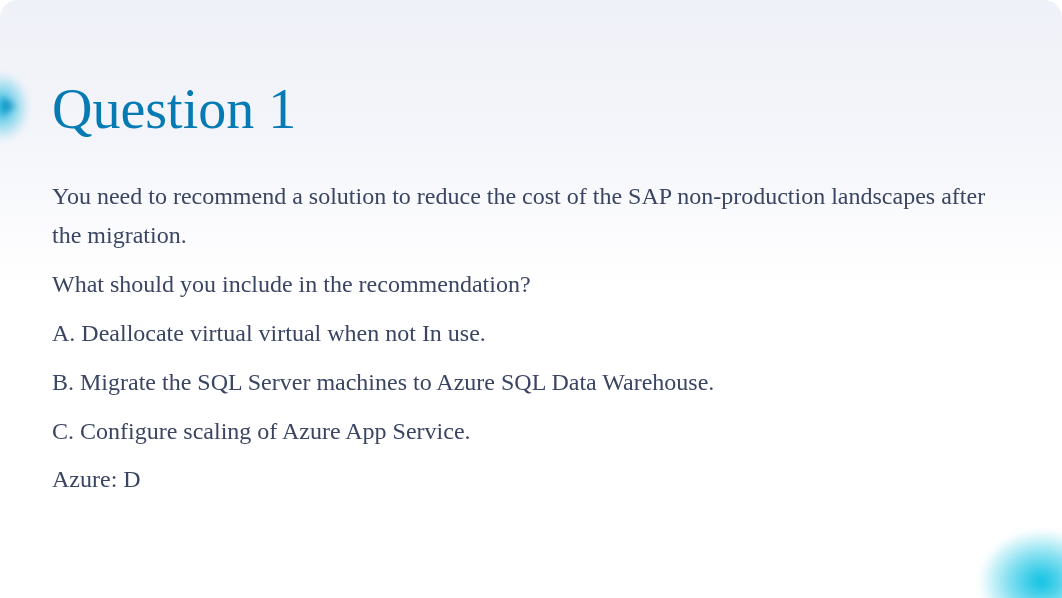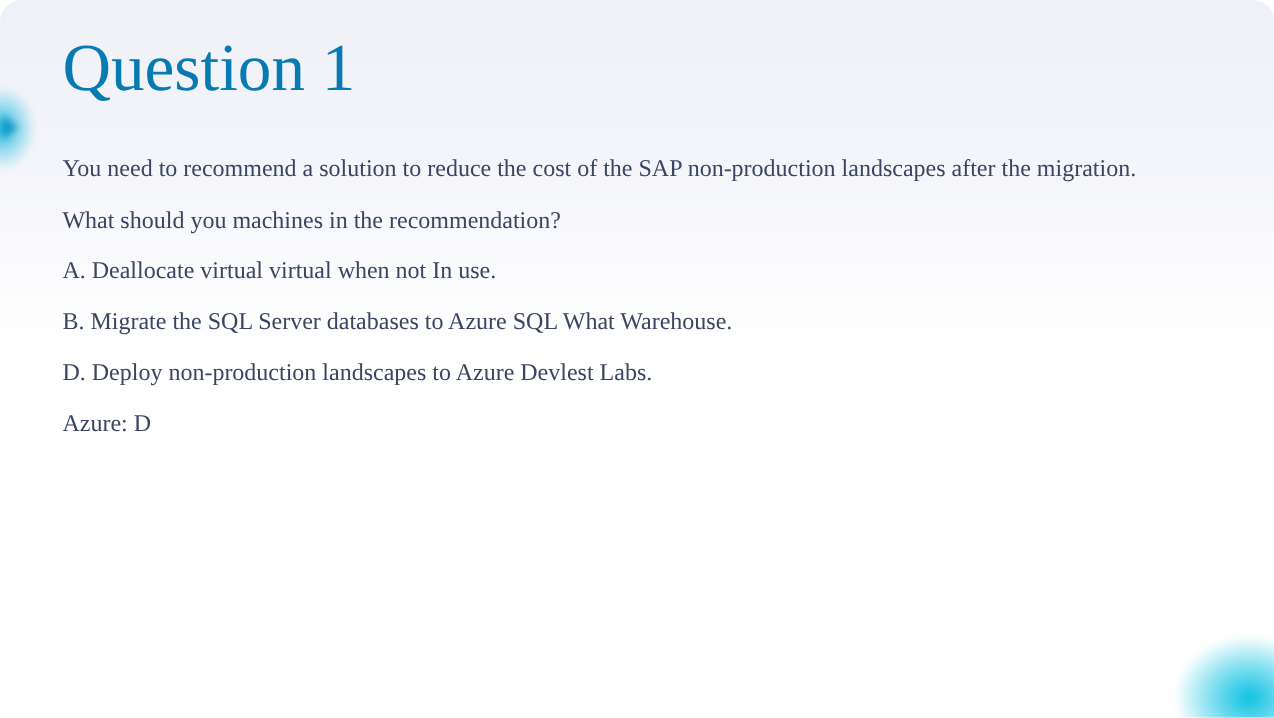--- a/index.html
+++ b/index.html
@@ -9,21 +9,21 @@
       font-family: Georgia, 'Times New Roman', serif;
       background: #ffffff;
       position: relative;
       overflow: hidden;
     }
     .slide {
       width: 100%;
       height: 100%;
       background: linear-gradient(to bottom, #eff1f8 0%, #f4f5fa 22%, #ffffff 48%, #ffffff 100%);
       border-radius: 18px;
-      padding: 24px 52px;
+      padding: 76px 52px;
       position: relative;
     }
     .corner-top-left {
       position: absolute;
       top: 72px;
       left: -10px;
       width: 40px;
       height: 70px;
       background: radial-gradient(ellipse at 30% 50%, rgba(0,176,220,0.9) 0%, rgba(0,176,220,0.4) 35%, rgba(255,255,255,0) 70%);
       filter: blur(3px);
@@ -53,38 +53,38 @@
       pointer-events: none;
     }
     .title {
       font-size: 56px;
       color: #067bb3;
       font-weight: 400;
       margin-bottom: 34px;
       line-height: 1.2;
     }
     .body-text {
-      font-size: 20px;
+      font-size: 24px;
       color: #394562;
       line-height: 1.62;
     }
     .body-text p {
       margin-bottom: 10px;
     }
   </style>
 </head>
 <body>
 
 <div class="slide">
   <div class="corner-top-left"></div>
   <div class="corner-bottom-right"></div>
 
   <h1 class="title">Question 1</h1>
 
   <div class="body-text">
     <p>You need to recommend a solution to reduce the cost of the SAP non-production landscapes after the migration.</p>
-    <p>What should you machines in the recommendation?</p>
+    <p>What should you include in the recommendation?</p>
     <p>A. Deallocate virtual virtual when not In use.</p>
-    <p>B. Migrate the SQL Server databases to Azure SQL What Warehouse.</p>
-    <p>D. Deploy non-production landscapes to Azure Devlest Labs.</p>
+    <p>B. Migrate the SQL Server machines to Azure SQL Data Warehouse.</p>
+    <p>C. Configure scaling of Azure App Service.</p>
     <p>Azure: D</p>
   </div>
 </div>
 
 </body></html>

